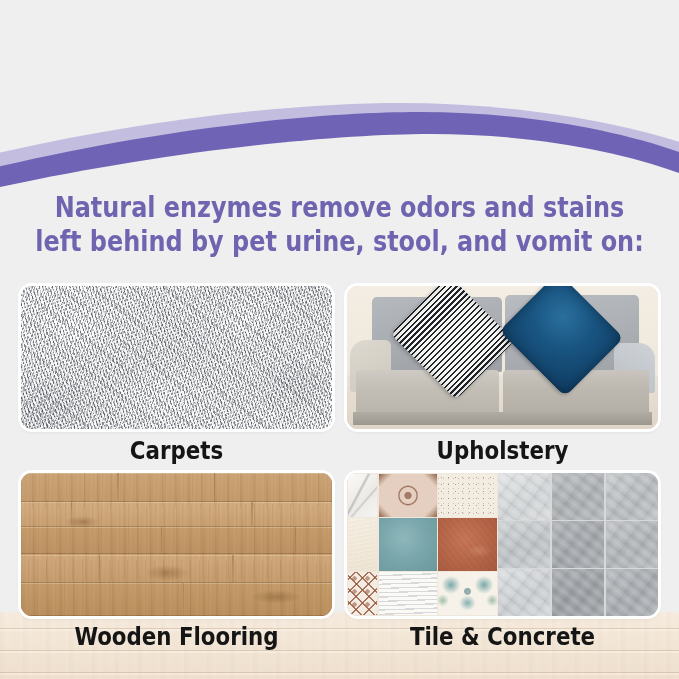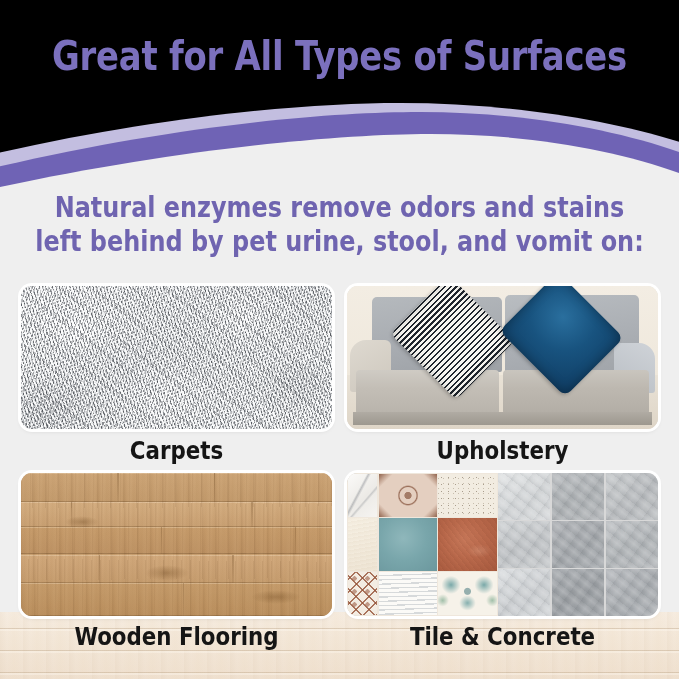--- a/index.html
+++ b/index.html
@@ -324,23 +324,20 @@
   }
 </style>
 </head>
 <body>
 
 <div id="poster">
 
   <div class="body-bg"></div>
   <div class="wood-bg"></div>
 
-  <div class="header-band">
-    <div class="title">Great for All Types of Surfaces</div>
-  </div>
 
   <div class="wave-wrap">
     <svg width="679" height="260" viewBox="0 0 679 260" xmlns="http://www.w3.org/2000/svg">
 
       <path d="M -40,260 L -40,162 C 140,118 300,103 400,103 C 520,103 640,124 719,156 L 719,260 Z" fill="#c3bee0"></path>
 
       <path d="M -40,260 L -40,176 C 150,128 320,112 420,112 C 540,112 650,136 719,168 L 719,260 Z" fill="#6f63b5"></path>
 
       <path d="M -40,260 L -40,196 C 150,152 330,134 430,134 C 550,134 655,158 719,190 L 719,260 Z" fill="#efefef"></path>
     </svg>

